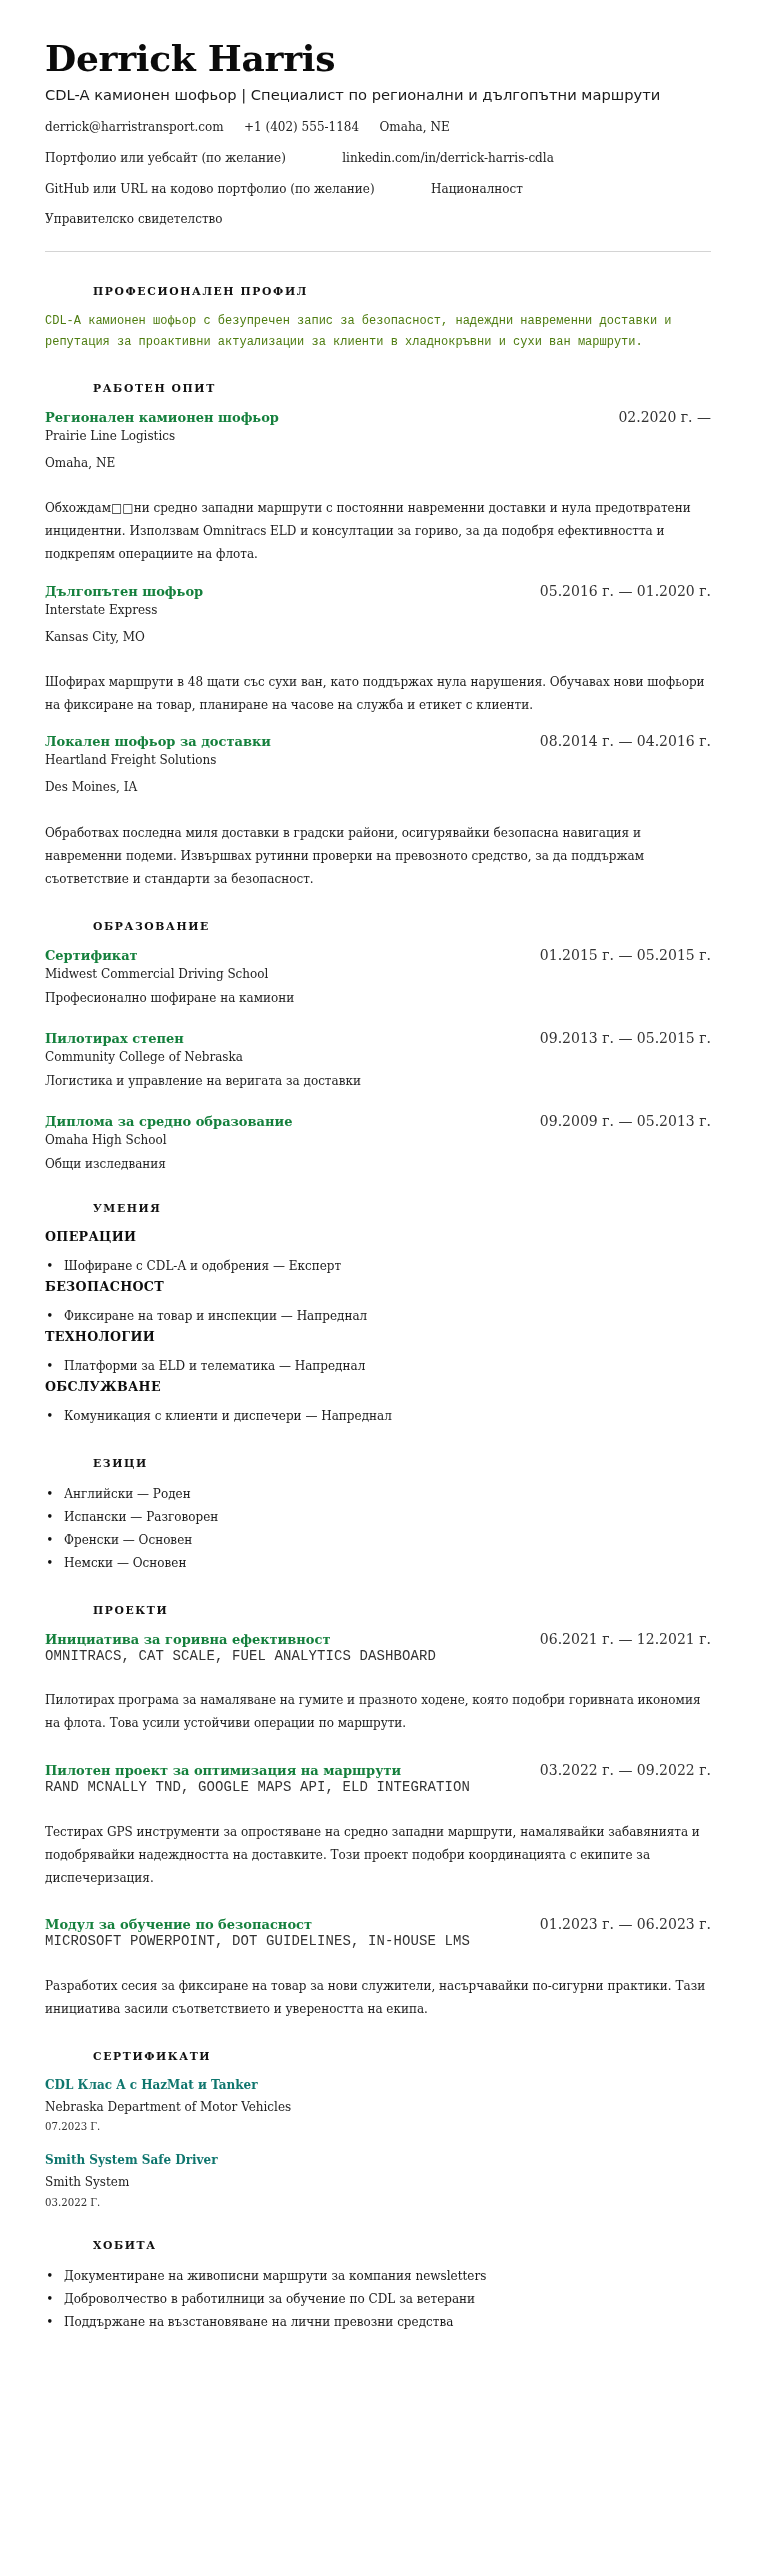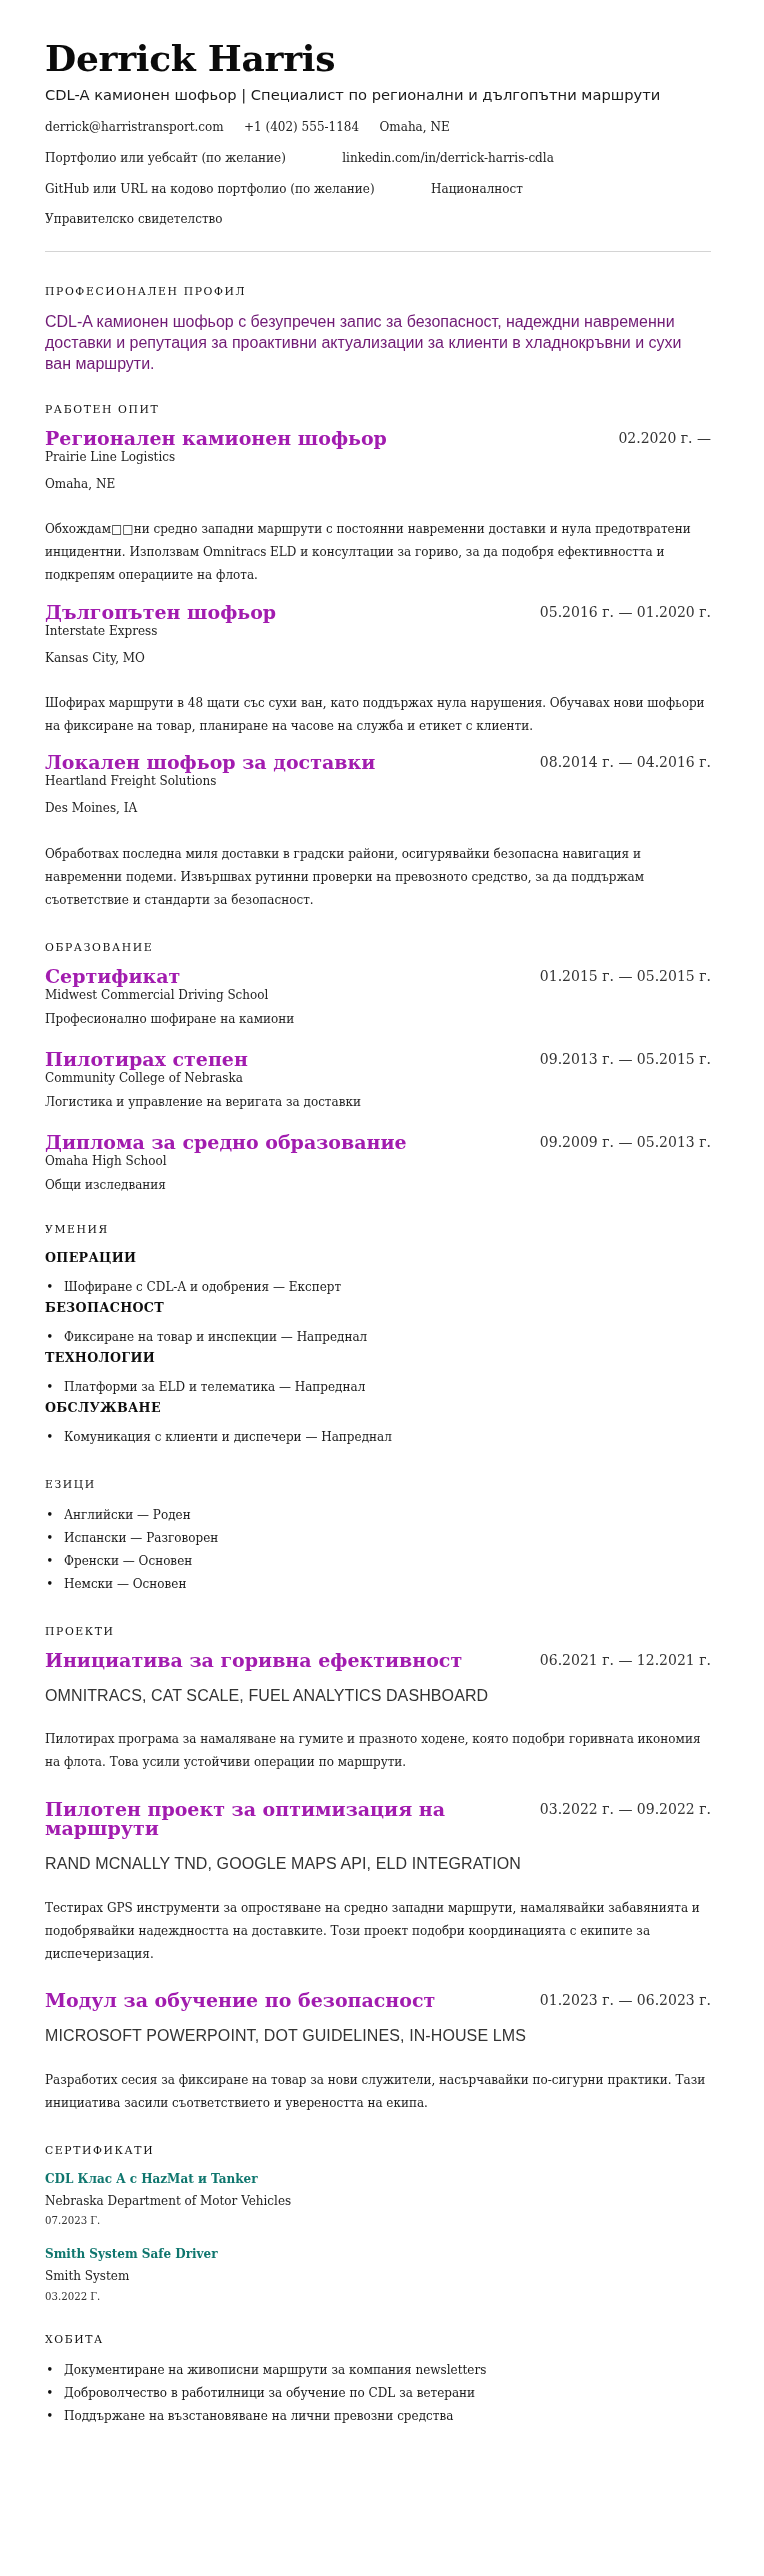--- a/index.html
+++ b/index.html
@@ -46,50 +46,51 @@
       border: 0;
       border-top: 1.3px solid #d4d4d4;
       margin-top: 23px;
       margin-bottom: 32px;
     }
 
     
     .section { margin-bottom: 28px; }
     .section-title {
       font-family: "DejaVu Serif", serif;
-      font-weight: normal;
+      font-weight: bold;
       font-size: 10.8px;
       letter-spacing: 1.6px;
       text-transform: uppercase;
       color: #111111;
       line-height: 15.3px;
       margin-bottom: 11.5px;
+      margin-left: 48px;
     }
     .profile-text {
-      font-family: Liberation Sans, sans-serif;
-      font-size: 16px;
+      font-family: Liberation Mono, monospace;
+      font-size: 12px;
       line-height: 21px;
-      color: #701a75;
+      color: #4d7c0f;
       max-width: 663px;
     }
 
     
     .entry { margin-top: 15.3px; }
     .entry:first-of-type { margin-top: 0; }
     .entry-head {
       display: flex;
       justify-content: space-between;
       align-items: flex-start;
     }
     .entry-title {
       font-family: "DejaVu Serif", serif;
       font-weight: bold;
-      font-size: 19px;
+      font-size: 13px;
       line-height: 19px;
-      color: #a21caf;
+      color: #15803d;
     }
     .entry-date {
       font-family: "DejaVu Serif", serif;
       font-size: 14px;
       line-height: 18px;
       color: #333333;
       white-space: nowrap;
       margin-left: 12.7px;
     }
     .entry-org {
@@ -118,25 +119,25 @@
       font-size: 12px;
       line-height: 18px;
       color: #222222;
       margin-top: 6.4px;
     }
     .edu .entry { margin-top: 21.7px; }
     .edu .entry:first-of-type { margin-top: 0; }
 
     
     .proj-tech {
-      font-family: Liberation Sans, sans-serif;
-      font-size: 16px;
+      font-family: Liberation Mono, monospace;
+      font-size: 14px;
       line-height: 15.3px;
       color: #333333;
-      margin-top: 18px;
+      margin-top: 0;
       text-transform: uppercase;
       letter-spacing: 0.1px;
     }
     .proj .entry { margin-top: 25.5px; }
     .proj .entry:first-of-type { margin-top: 0; }
     .proj .entry-desc { margin-top: 25.5px; }
 
     
     .skill-cat {
       font-family: "DejaVu Serif", serif;

